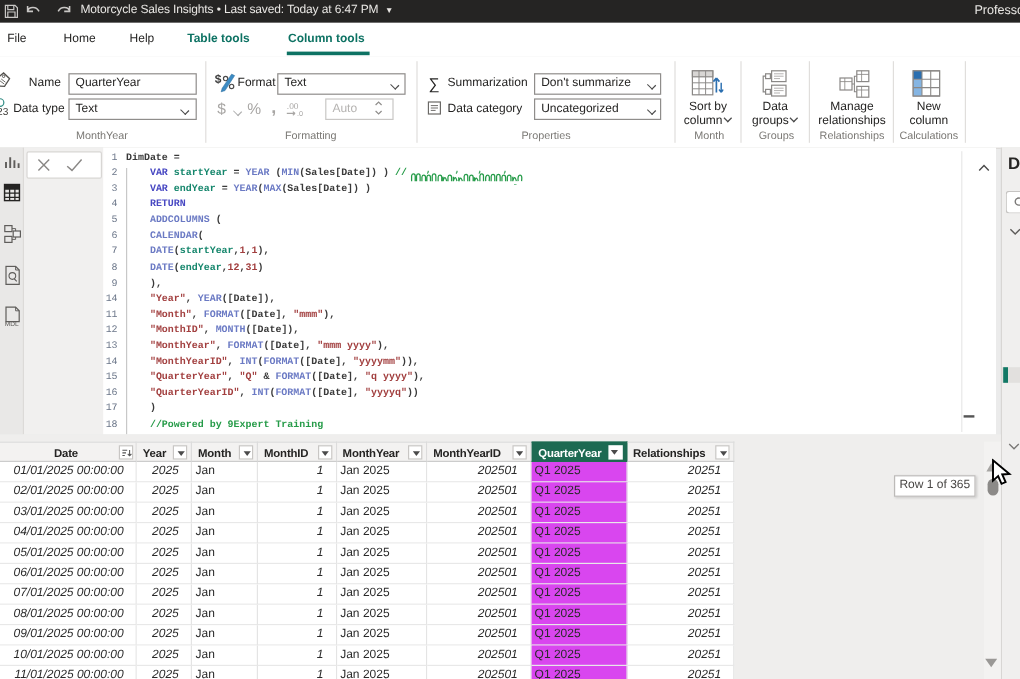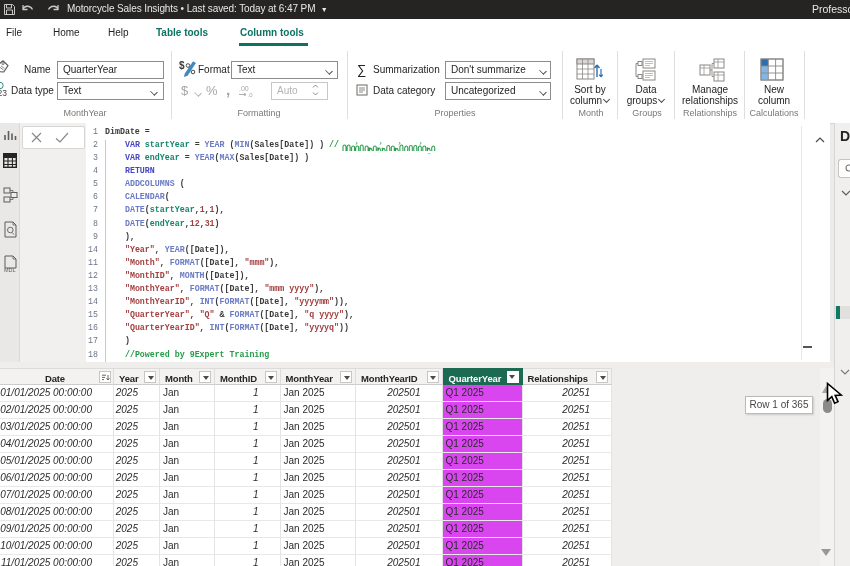--- a/index.html
+++ b/index.html
@@ -46,21 +46,21 @@
   .th{position:absolute;top:0;height:17px;background:#f3f2f1;border-right:1px solid #dcdcdc;
       border-top:1px solid #dcdcdc;border-bottom:1px solid #cccccc;box-sizing:border-box;}
   .th b{position:absolute;top:3.5px;font-size:9.5px;letter-spacing:-0.15px;color:#252423;white-space:nowrap;left:4px;}
   .dd{position:absolute;top:2px;width:12px;height:12px;background:#fff;border:1px solid #c8c6c4;
       box-sizing:border-box;}
   .dd:after{content:"";position:absolute;left:2.5px;top:4px;border-left:3px solid transparent;
       border-right:3px solid transparent;border-top:4px solid #4a4a4a;}
   .cell{position:absolute;height:17px;background:#fff;border-right:1px solid #e4e4e4;
       border-bottom:1px solid #e8e8e8;box-sizing:border-box;font-size:10px;color:#2b2b2b;
       line-height:16px;}
-  .num{font-style:italic;text-align:right;padding-right:21px;}
+  .num{font-style:italic;text-align:right;padding-right:10px;}
   .txt{padding-left:3px;}
   .sel{background:#d946ef;}
   .row{position:absolute;left:0;height:17px;}
   .c0{left:0;width:114px}.c1{left:114px;width:46px}.c2{left:160px;width:55px}
   .c3{left:215px;width:65.5px}.c4{left:280.5px;width:75.5px}.c5{left:356px;width:86.5px}
   .c6{left:442.5px;width:80px}.c7{left:522.5px;width:89.5px}
 </style>
 </head>
 <body>
 

